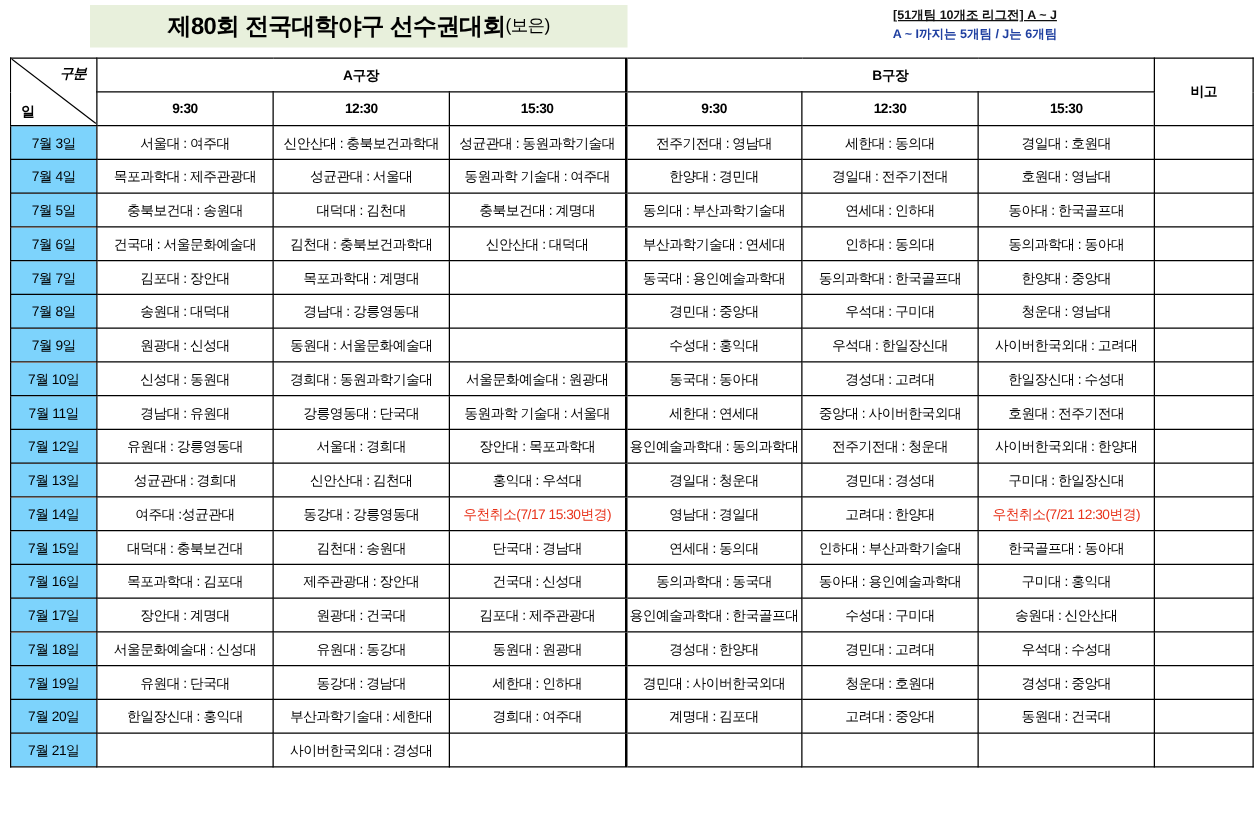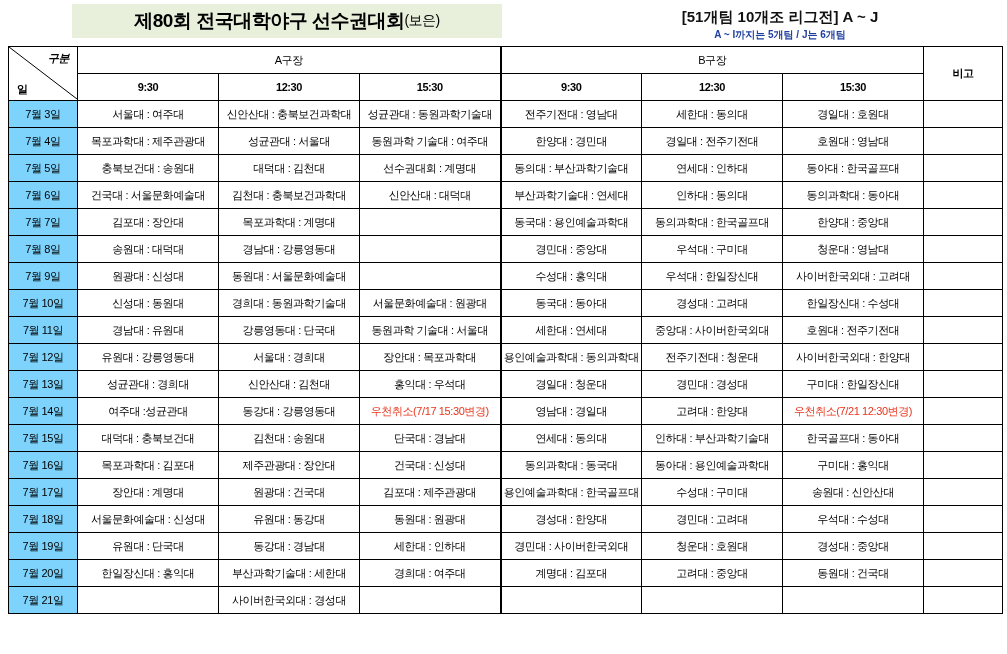--- a/index.html
+++ b/index.html
@@ -50,23 +50,24 @@
   }
   .note-block {
     position: absolute;
     left: 600px;
     top: 6px;
     width: 360px;
     text-align: center;
     line-height: 1.45;
   }
   .note-line1 {
-    font-size: 15px;
+    font-size: 10px;
     font-weight: bold;
     color: #111111;
+    text-decoration: underline;
   }
   .note-line2 {
     font-size: 10px;
     font-weight: bold;
     color: #1f3fa0;
   }
   
   table.sched {
     border-collapse: collapse;
     table-layout: fixed;
@@ -105,21 +106,21 @@
   }
   .hdr-gubun .lbl-il {
     position: absolute;
     left: 8px;
     bottom: 3px;
     font-size: 11px;
     font-weight: bold;
   }
   .hdr-field {
     font-size: 12.5px;
-    font-weight: normal;
+    font-weight: bold;
     height: 26px;
   }
   .hdr-time {
     font-size: 11px;
     font-weight: bold;
     height: 26px;
   }
   .hdr-remark {
     width: 78px;
     font-size: 11.5px;
@@ -200,21 +201,21 @@
           <td class="game">동원과학 기술대 : 여주대</td>
           <td class="game thick-left">한양대 : 경민대</td>
           <td class="game">경일대 : 전주기전대</td>
           <td class="game">호원대 : 영남대</td>
           <td class="remark"></td>
         </tr>
         <tr>
           <td class="date-cell">7월 5일</td>
           <td class="game">충북보건대 : 송원대</td>
           <td class="game">대덕대 : 김천대</td>
-          <td class="game">선수권대회 : 계명대</td>
+          <td class="game">충북보건대 : 계명대</td>
           <td class="game thick-left">동의대 : 부산과학기술대</td>
           <td class="game">연세대 : 인하대</td>
           <td class="game">동아대 : 한국골프대</td>
           <td class="remark"></td>
         </tr>
         <tr>
           <td class="date-cell">7월 6일</td>
           <td class="game">건국대 : 서울문화예술대</td>
           <td class="game">김천대 : 충북보건과학대</td>
           <td class="game">신안산대 : 대덕대</td>

